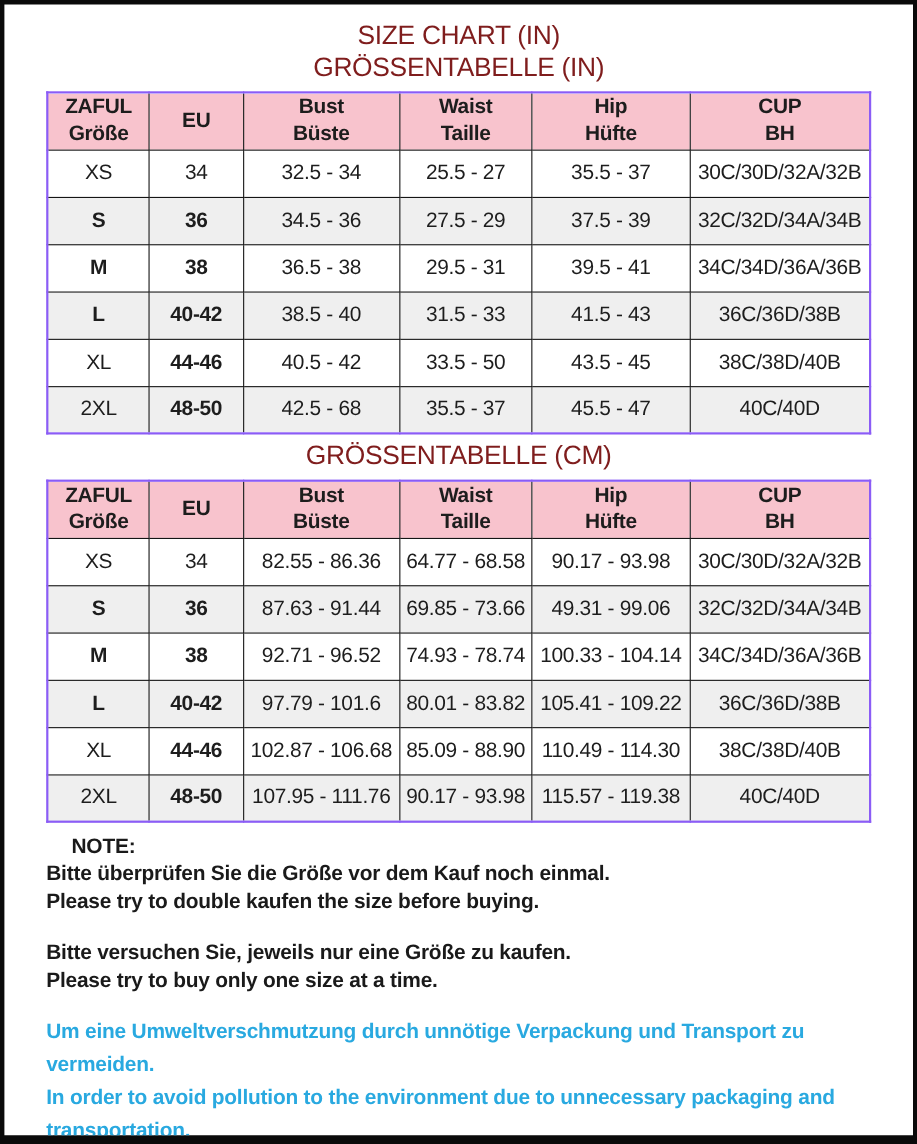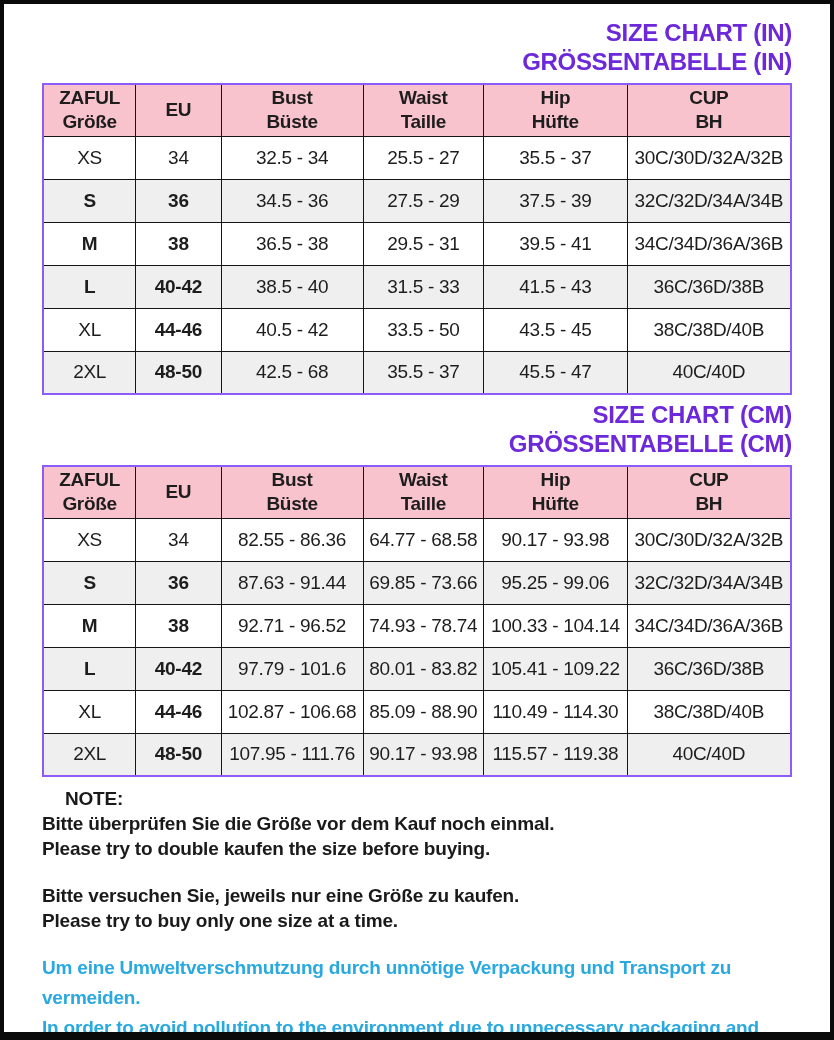--- a/index.html
+++ b/index.html
@@ -11,26 +11,26 @@
     border: 4px solid #0a0a0a;
     border-bottom-width: 8px;
     overflow: hidden;
     font-family: "Liberation Sans", sans-serif;
     color: #1c1c1c;
   }
   .content {
     padding: 14px 38px 0 38px;
   }
   .table-title {
-    text-align: right;
+    text-align: center;
     font-size: 24px;
-    font-weight: bold;
+    font-weight: normal;
     line-height: 29px;
     letter-spacing: -0.3px;
-    color: #6d28d9;
+    color: #7f1d1d;
   }
   .title-block { margin-bottom: 7px; }
   .title-block.second { margin-top: 5px; }
 
   table.size-table {
     width: 100%;
     border-collapse: collapse;
     border: 2px solid #8b5cf6;
     table-layout: fixed;
   }
@@ -171,21 +171,20 @@
             <td>35.5 - 37</td>
             <td>45.5 - 47</td>
             <td>40C/40D</td>
           </tr>
         </tbody>
     </table>
   </section>
 
   <section>
     <div class="title-block second">
-      <div class="table-title">SIZE CHART (CM)</div>
       <div class="table-title">GRÖSSENTABELLE (CM)</div>
     </div>
     <table class="size-table">
       <colgroup>
         <col class="c-size">
           <col class="c-eu">
           <col class="c-bust">
         <col class="c-waist">
           <col class="c-hip">
           <col class="c-cup">
@@ -224,21 +223,21 @@
             <td>82.55 - 86.36</td>
             <td>64.77 - 68.58</td>
             <td>90.17 - 93.98</td>
             <td>30C/30D/32A/32B</td>
           </tr>
           <tr class="shaded">
             <td class="b">S</td>
             <td class="b">36</td>
             <td>87.63 - 91.44</td>
             <td>69.85 - 73.66</td>
-            <td>95.25 - 99.06</td>
+            <td>49.31 - 99.06</td>
             <td>32C/32D/34A/34B</td>
           </tr>
           <tr>
             <td class="b">M</td>
             <td class="b">38</td>
             <td>92.71 - 96.52</td>
             <td>74.93 - 78.74</td>
             <td>100.33 - 104.14</td>
             <td>34C/34D/36A/36B</td>
           </tr>

